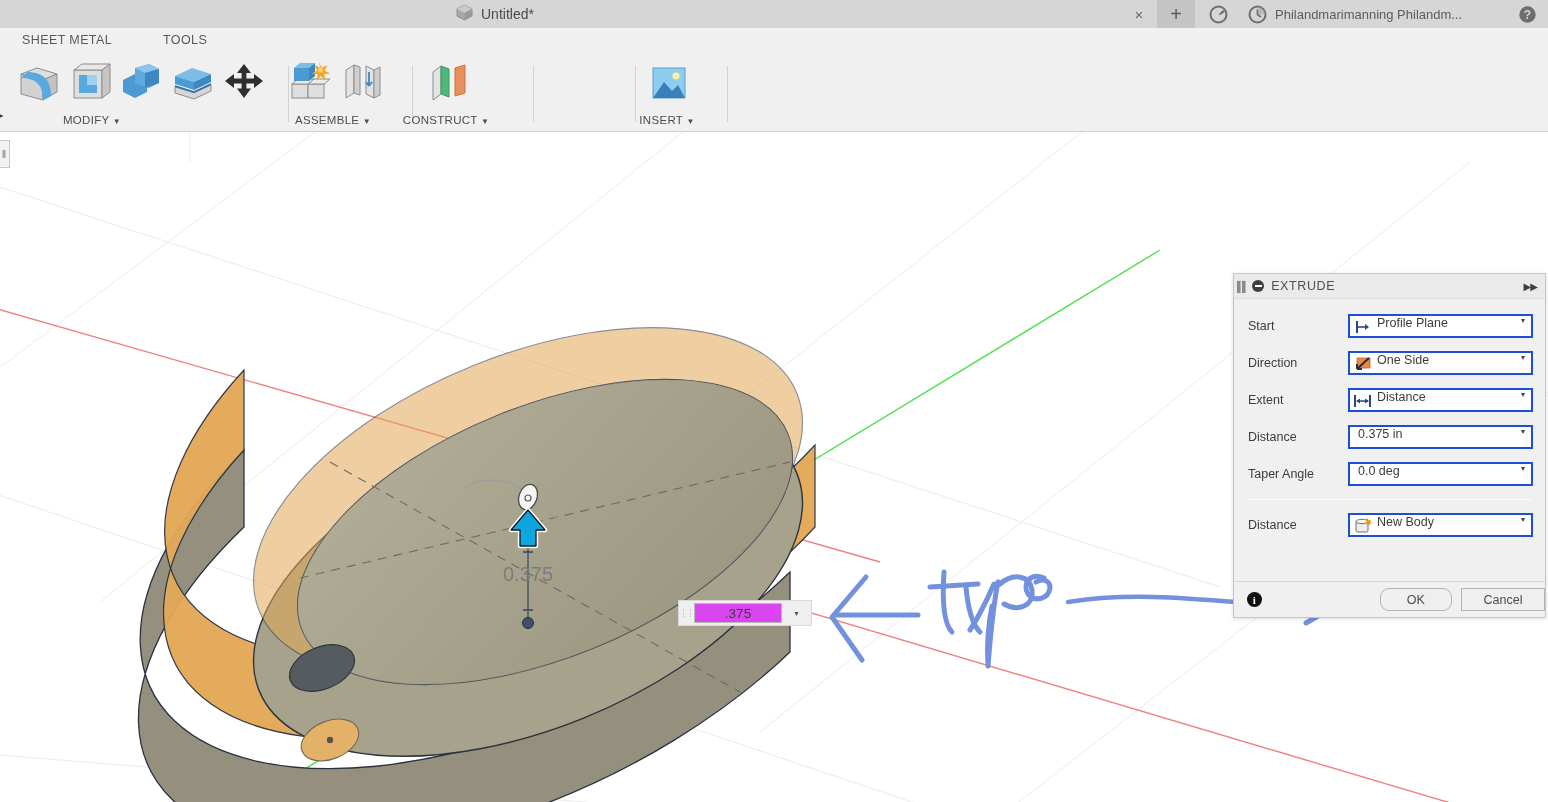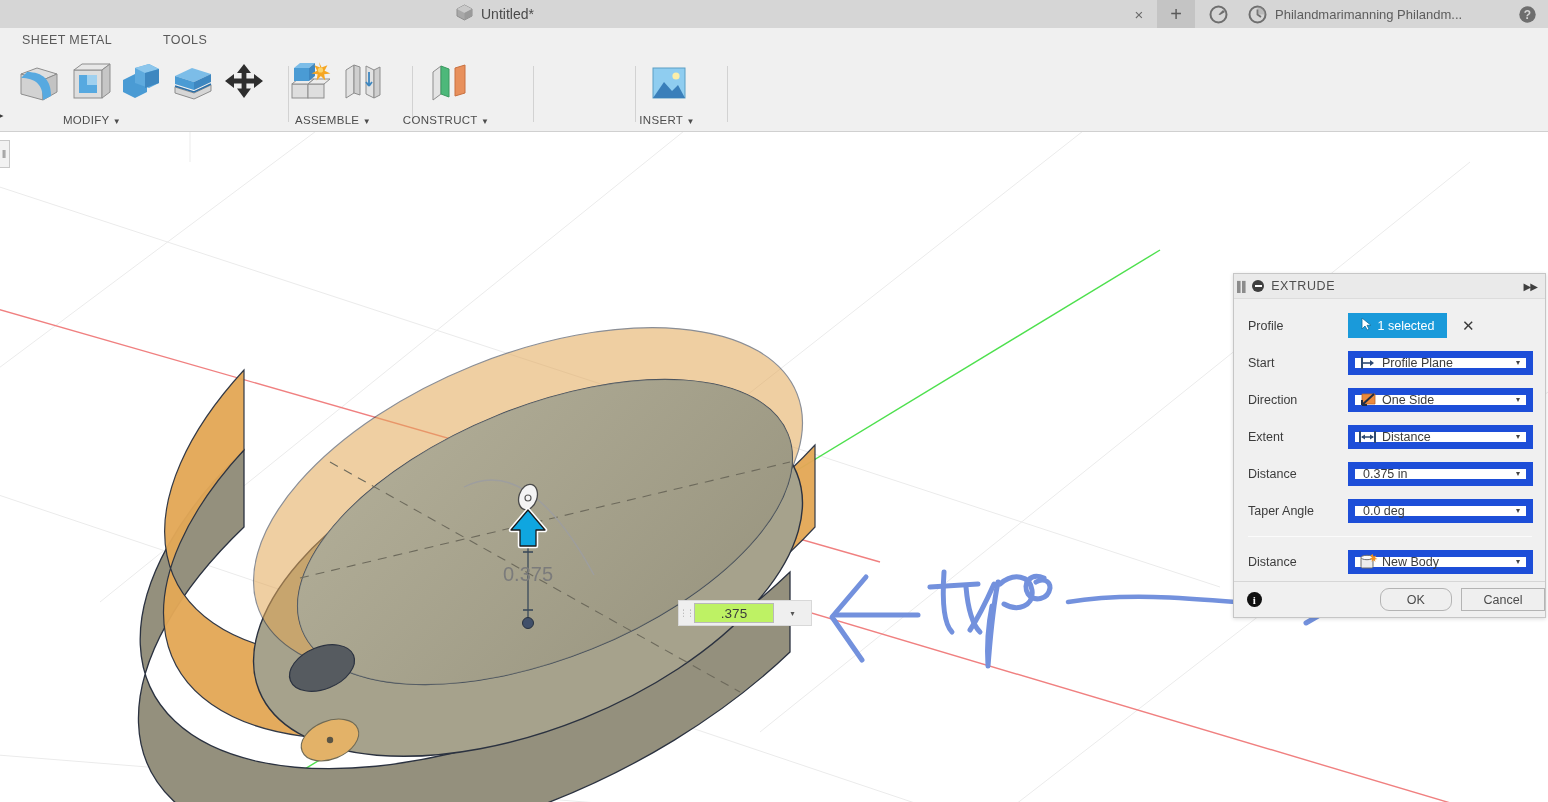--- a/index.html
+++ b/index.html
@@ -103,22 +103,22 @@
     width: 134px; height: 26px;
     background: #efefef; border: 1px solid #d8d8d8;
     display: flex; align-items: center;
   }
   .floatinput .grip {
     width: 14px; height: 100%;
     display: flex; align-items: center; justify-content: center;
     font-size: 9px; color: #aaa; letter-spacing: -2px;
   }
   .floatinput .fbox {
-    width: 80px; height: 20px; margin-left: 1px;
-    background: #bef264; border: 1px solid #b9b9b9;
+    width: 88px; height: 20px; margin-left: 1px;
+    background: #d946ef; border: 1px solid #b9b9b9;
     display: flex; align-items: center; justify-content: center;
     font-size: 13.5px; color: #3b3b3b;
   }
   .floatinput .fcaret {
     flex: 1; display: flex; align-items: center; justify-content: center;
     font-size: 8px; color: #555;
   }
 
   
   .dialog {
@@ -148,22 +148,22 @@
   }
 
   .dlg-body { padding: 8px 12px 0 14px; }
   .row {
     display: flex; align-items: center; height: 37px;
   }
   .row-label {
     width: 100px; font-size: 12.5px; color: #3c3c3c;
   }
   .combo {
-    flex: 1; height: 24px; background: #ffffff; border: 7px solid #1d4ed8;
-    display: flex; align-items: center; position: relative;
+    flex: 1; height: 24px; background: #ffffff; border: 2px solid #1d4ed8;
+    display: flex; align-items: flex-start; position: relative;
   }
   .combo .cicon {
     width: 22px; height: 22px; margin-left: 2px;
     display: flex; align-items: center; justify-content: center; flex: 0 0 22px;
   }
   .combo .ctext {
     font-size: 12.5px; color: #3c3c3c; margin-left: 3px;
     white-space: nowrap; overflow: hidden;
   }
   .combo .ccaret {
@@ -506,32 +506,20 @@
       <span class="dlg-grip">▌▌</span>
       <span class="dlg-collapse">
           <i></i>
         </span>
       <span class="dlg-title">EXTRUDE</span>
       <span class="dlg-expand">▶▶</span>
     </div>
 
     <div class="dlg-body">
 
-      <div class="row">
-        <div class="row-label">Profile</div>
-        <div class="sel-btn">
-          <span>
-            <svg width="12" height="14" viewBox="0 0 12 14">
-              <path d="M1,1 L1,12 L4,9 L6.2,13 L8,12 L6,8.3 L10,8.3 Z" fill="#ffffff" stroke="#0d6f9e" stroke-width="0.8"></path>
-            </svg>
-          </span>
-          <span>1 selected</span>
-        </div>
-        <div class="sel-x">✕</div>
-      </div>
 
       <div class="row">
         <div class="row-label">Start</div>
         <div class="combo">
           <span class="cicon">
             <svg width="18" height="16" viewBox="0 0 18 16">
               <line x1="3" y1="2" x2="3" y2="14" stroke="#2e4a72" stroke-width="2"></line>
               <line x1="3" y1="8" x2="13" y2="8" stroke="#2e4a72" stroke-width="1.6"></line>
               <path d="M11,5 L15,8 L11,11 Z" fill="#2e4a72"></path>
             </svg>

